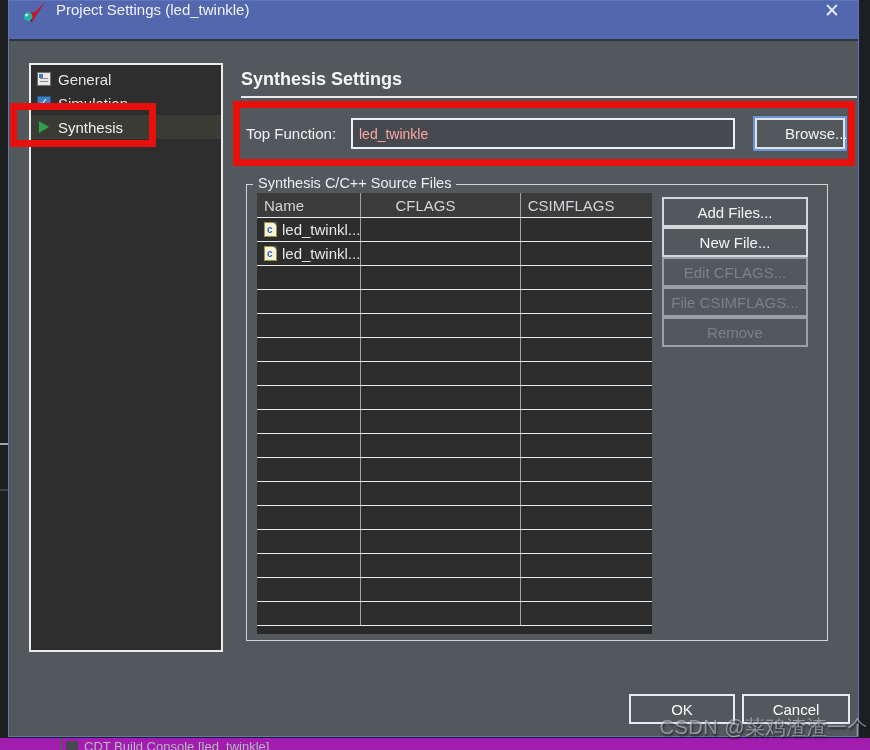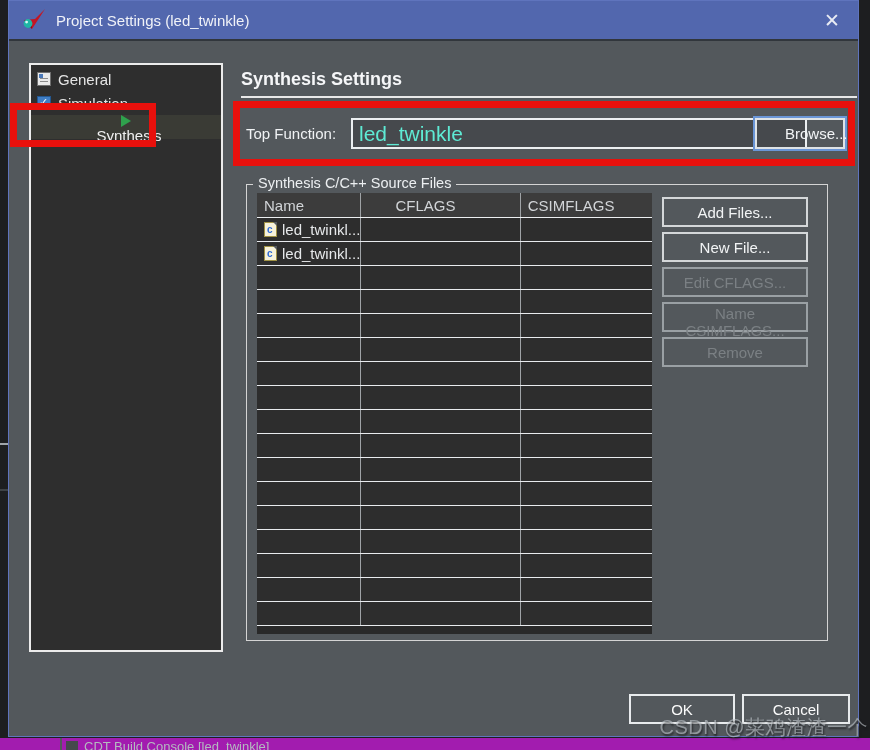--- a/index.html
+++ b/index.html
@@ -14,49 +14,49 @@
   .right-strip{position:absolute;left:859px;top:0;width:11px;height:750px;background:#1d1e20;}
   .console-strip{position:absolute;left:0;top:738px;width:870px;height:20px;background:#a21caf;overflow:hidden;}
   .console-strip .vline{position:absolute;left:60px;top:0;width:2px;height:12px;background:#55595d;}
   .console-strip .sq{position:absolute;left:66px;top:3px;width:12px;height:9px;background:#46494d;}
   .console-strip .tab-label{position:absolute;left:84px;top:1px;font-size:13px;color:#b4bac0;white-space:nowrap;}
 
   
   .dialog{position:absolute;left:8px;top:0;width:851px;height:737px;background:#53585c;
           border:1px solid #5f74bd;box-sizing:border-box;}
   .titlebar{position:absolute;left:0;top:0;right:0;height:40px;background:#5267ae;
-            display:flex;align-items:center;padding:0 12px;box-sizing:border-box;
+            display:flex;align-items:flex-start;padding:0 12px;box-sizing:border-box;
             border-bottom:2px solid #31363c;}
   .title-icon{width:26px;height:24px;margin-right:9px;flex:0 0 auto;}
   .title-text{font-size:15px;color:#f0f2f8;}
   .close-btn{margin-left:auto;font-size:19px;line-height:19px;color:#e9ecf4;background:none;
              border:none;cursor:pointer;padding:0 6px;font-family:inherit;}
 
   
   .sidebar{position:absolute;left:20px;top:62px;width:194px;height:589px;background:#2e2e2e;
            border:2px solid #ececec;box-sizing:border-box;padding-top:2px;}
   .sb-item{height:24px;display:flex;align-items:center;padding-left:6px;font-size:15px;color:#e5e5e5;cursor:pointer;}
-  .sb-item.selected{background:#3a3b35;color:#f0f0f0;flex-direction:column;}
+  .sb-item.selected{background:#3a3b35;color:#f0f0f0;}
   .sb-icon{width:14px;height:14px;display:inline-block;margin-right:7px;position:relative;flex:0 0 auto;box-sizing:border-box;}
   .general-icon{background:#e9e9e9;border:1px solid #6f6f6f;}
   .general-icon::before{content:"";position:absolute;left:1px;top:1px;width:4px;height:4px;background:#4a78b8;}
   .general-icon::after{content:"";position:absolute;left:2px;top:8px;width:8px;height:1px;background:#8a8a8a;box-shadow:0 -3px 0 #8a8a8a;}
   .checkbox-icon{background:#3f7dc4;border:1px solid #24578f;}
   .checkbox-icon::before{content:"✓";position:absolute;left:1px;top:-1px;color:#fff;font-size:11px;line-height:13px;font-weight:bold;}
   .play-icon{width:0;height:0;border-top:6px solid transparent;border-bottom:6px solid transparent;
              border-left:10px solid #2fa14d;background:none;margin-left:2px;margin-right:9px;}
 
   
   .heading{position:absolute;left:232px;top:68px;font-size:18px;font-weight:bold;color:#f5f6f8;}
   .heading-rule{position:absolute;left:232px;top:95px;width:616px;height:2px;background:#e8e8e8;}
 
   
   .tf-label{position:absolute;left:237px;top:124px;font-size:15px;color:#f0f2f4;}
-  .tf-input{position:absolute;left:342px;top:117px;width:456px;height:31px;box-sizing:border-box;
-            background:#46494d;border:2px solid #eceff1;color:#5eead4;font-size:21px;
+  .tf-input{position:absolute;left:342px;top:117px;width:384px;height:31px;box-sizing:border-box;
+            background:#46494d;border:2px solid #eceff1;color:#fca5a5;font-size:14px;
             padding:0 6px;font-family:inherit;}
   .browse-btn{position:absolute;left:746px;top:117px;width:90px;height:31px;box-sizing:border-box;
               background:transparent;border:2px solid #dfe3e6;box-shadow:0 0 0 2px #6a95d6;
               color:#f2f4f6;font-size:15px;font-family:inherit;cursor:pointer;padding-left:28px;}
 
   
   .group-box{position:absolute;left:237px;top:183px;width:582px;height:457px;box-sizing:border-box;
              border:1px solid #d4d4d4;}
   .group-title{position:absolute;top:-10px;left:6px;padding:0 5px;background:#53585c;
                font-size:14.5px;color:#eceff1;white-space:nowrap;}
@@ -73,21 +73,21 @@
   .c2{width:141px;}
   .partial-row{height:8px;background:#292929;}
   .file-icon{width:13px;height:15px;margin-right:5px;background:#f7f2da;border:1px solid #a09245;
              position:relative;flex:0 0 auto;box-sizing:border-box;}
   .file-icon::before{content:"c";position:absolute;left:2px;top:1px;color:#2e6bd6;font-size:10px;
                      line-height:11px;font-weight:bold;}
   .file-icon::after{content:"";position:absolute;right:-1px;top:-1px;width:0;height:0;
                     border-left:4px solid transparent;border-top:4px solid #53585c;}
 
   
-  .side-buttons{position:absolute;left:415px;top:12px;width:146px;display:flex;flex-direction:column;gap:5px;}
+  .side-buttons{position:absolute;left:415px;top:12px;width:146px;display:flex;flex-direction:column;}
   .side-btn{height:30px;background:transparent;border:2px solid #d4d7d9;color:#f2f4f5;
             font-size:15px;font-family:inherit;cursor:pointer;box-sizing:border-box;}
   .side-btn.disabled{border-color:#9aa0a4;color:#7b8084;cursor:default;}
 
   
   .ok-btn{position:absolute;left:620px;top:693px;width:106px;height:30px;}
   .cancel-btn{position:absolute;left:733px;top:693px;width:108px;height:30px;}
   .dlg-btn{background:transparent;border:2px solid #e8ebed;color:#fbfbfb;font-size:15px;
            font-family:inherit;cursor:pointer;box-sizing:border-box;}
 
@@ -248,21 +248,21 @@
               <div class="cell c2"></div>
             </div>
           </div>
         <div class="partial-row"></div>
       </div>
 
       <div class="side-buttons">
           <button class="side-btn">Add Files...</button>
           <button class="side-btn">New File...</button>
           <button class="side-btn disabled" disabled="">Edit CFLAGS...</button>
-          <button class="side-btn disabled" disabled="">Name CSIMFLAGS...</button>
+          <button class="side-btn disabled" disabled="">File CSIMFLAGS...</button>
           <button class="side-btn disabled" disabled="">Remove</button>
         </div>
     </div>
 
     <button class="dlg-btn ok-btn">OK</button>
     <button class="dlg-btn cancel-btn">Cancel</button>
   </div>
 
   <div class="anno anno1" style="border-color: rgb(232, 16, 12);"></div>
   <div class="anno anno2" style="border-color: rgb(232, 16, 12);"></div>

